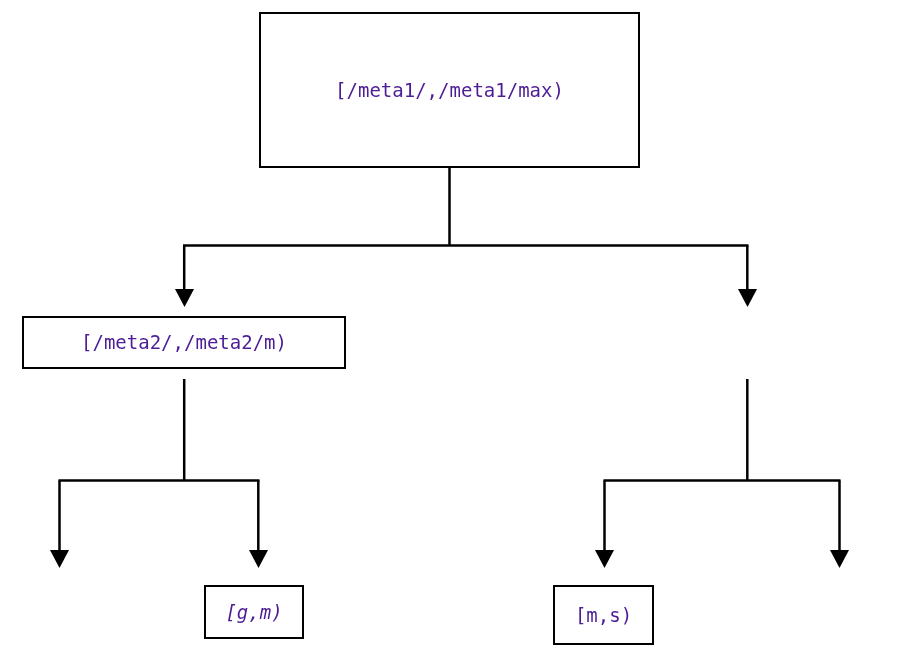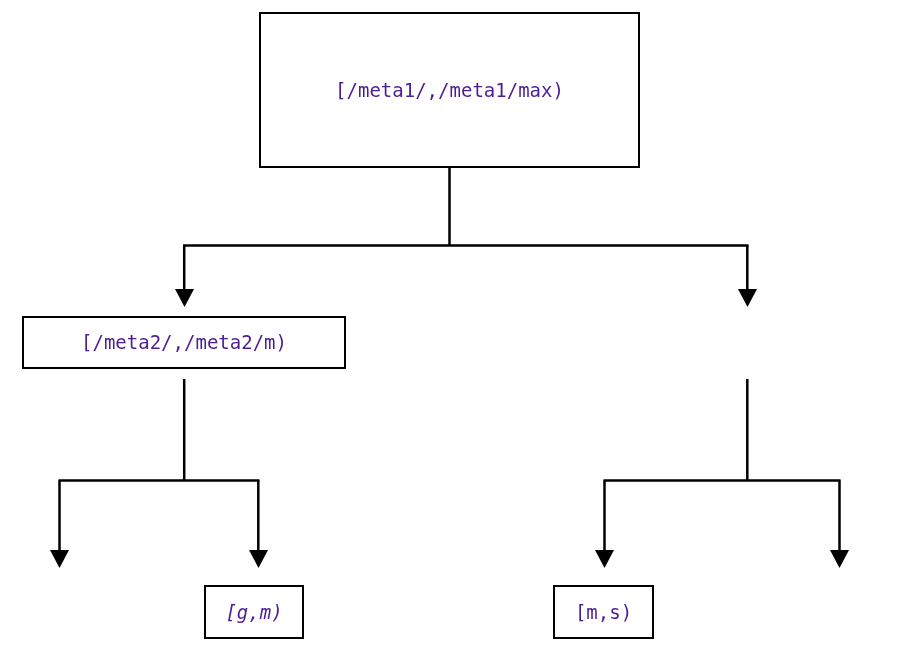--- a/index.html
+++ b/index.html
@@ -39,21 +39,21 @@
     line-height: 1;
     letter-spacing: 0px;
     white-space: pre;
     color: #4c1d95;
   }
   .node-root   { left: 259px; top: 12px;  width: 381px; height: 156px; }
   .node-mid-l  { left: 22px;  top: 316px; width: 324px; height: 53px;  }
   .node-mid-r  { left: 582px; top: 326px; width: 321px; height: 53px;  }
   .node-leaf-1 { left: 8px;   top: 585px; width: 100px; height: 54px;  }
   .node-leaf-2 { left: 204px; top: 585px; width: 100px; height: 54px; font-style: italic;  }
-  .node-leaf-3 { left: 553px; top: 585px; width: 101px; height: 54px; text-align: center;  }
+  .node-leaf-3 { left: 553px; top: 585px; width: 101px; height: 60px; text-align: center;  }
   .node-leaf-4 { left: 777px; top: 585px; width: 126px; height: 54px;  }
 </style>
 </head>
 <body>
 
 <div id="canvas">
 
   <svg id="tree-svg" viewBox="0 0 912 652" xmlns="http://www.w3.org/2000/svg">
 
     <g>

